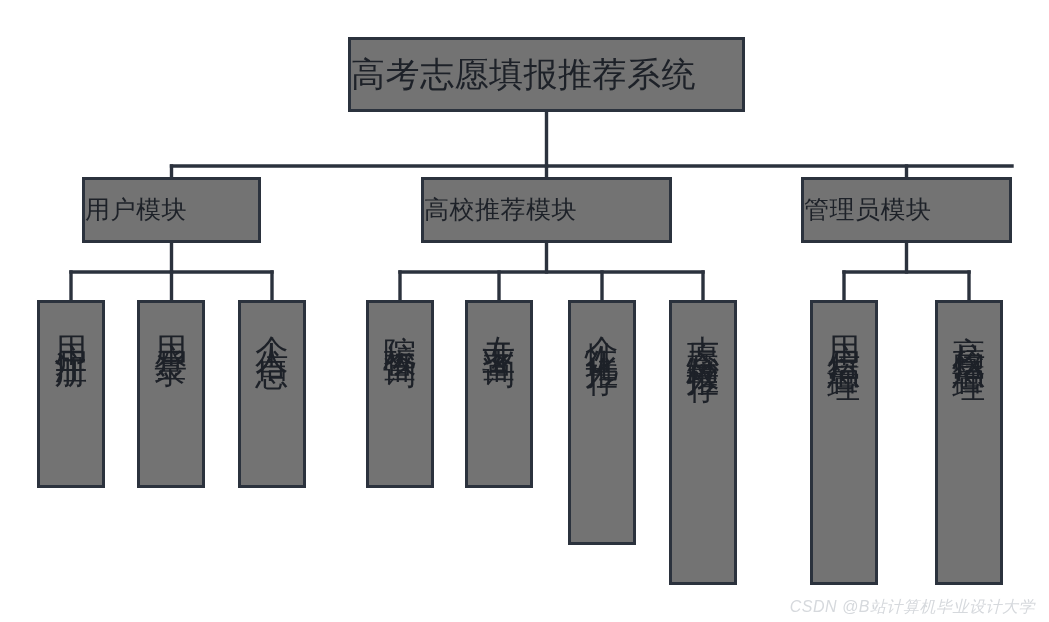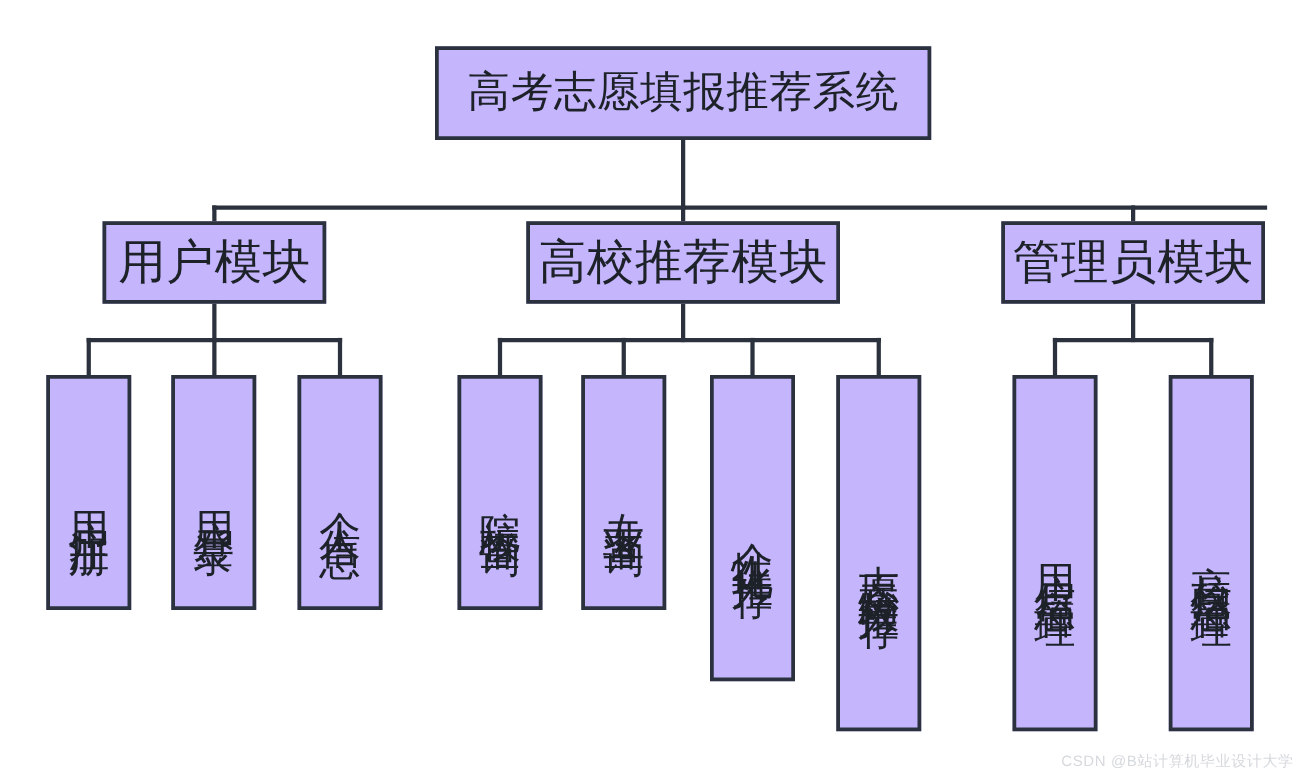--- a/index.html
+++ b/index.html
@@ -23,29 +23,29 @@
     left: 0;
     top: 0;
     width: 1049px;
     height: 622px;
     pointer-events: none;
   }
   .node {
     position: absolute;
     box-sizing: border-box;
     border: 3px solid #2b323d;
-    background: #c4b5fd;
+    background: #737373;
     display: flex;
     align-items: center;
-    justify-content: center;
+    justify-content: flex-start;
     color: #1d2128;
     line-height: 1.02;
   }
   .node-h {
-    font-size: 38px;
+    font-size: 25px;
     letter-spacing: 0.5px;
     white-space: nowrap;
   }
   .node-root {
     font-size: 34px;
   }
   .node-v {
     font-size: 33px;
     writing-mode: vertical-rl;
     text-orientation: upright;
@@ -54,24 +54,25 @@
   }
   .node-v span {
     display: block;
     writing-mode: vertical-rl;
     text-orientation: upright;
   }
   #watermark {
     position: absolute;
     right: 14px;
     bottom: 4px;
-    font-size: 12px;
+    font-size: 16px;
     color: #d6d9dd;
     white-space: nowrap;
     letter-spacing: 0.5px;
+    font-style: italic;
   }
 </style>
 </head>
 <body>
 
 <div id="diagram-root">
 
   <svg id="edge-layer" viewBox="0 0 1049 622" width="1049" height="622" aria-hidden="true">
     <g stroke="#2b323d" stroke-width="3.4" fill="none" stroke-linecap="square">
 

